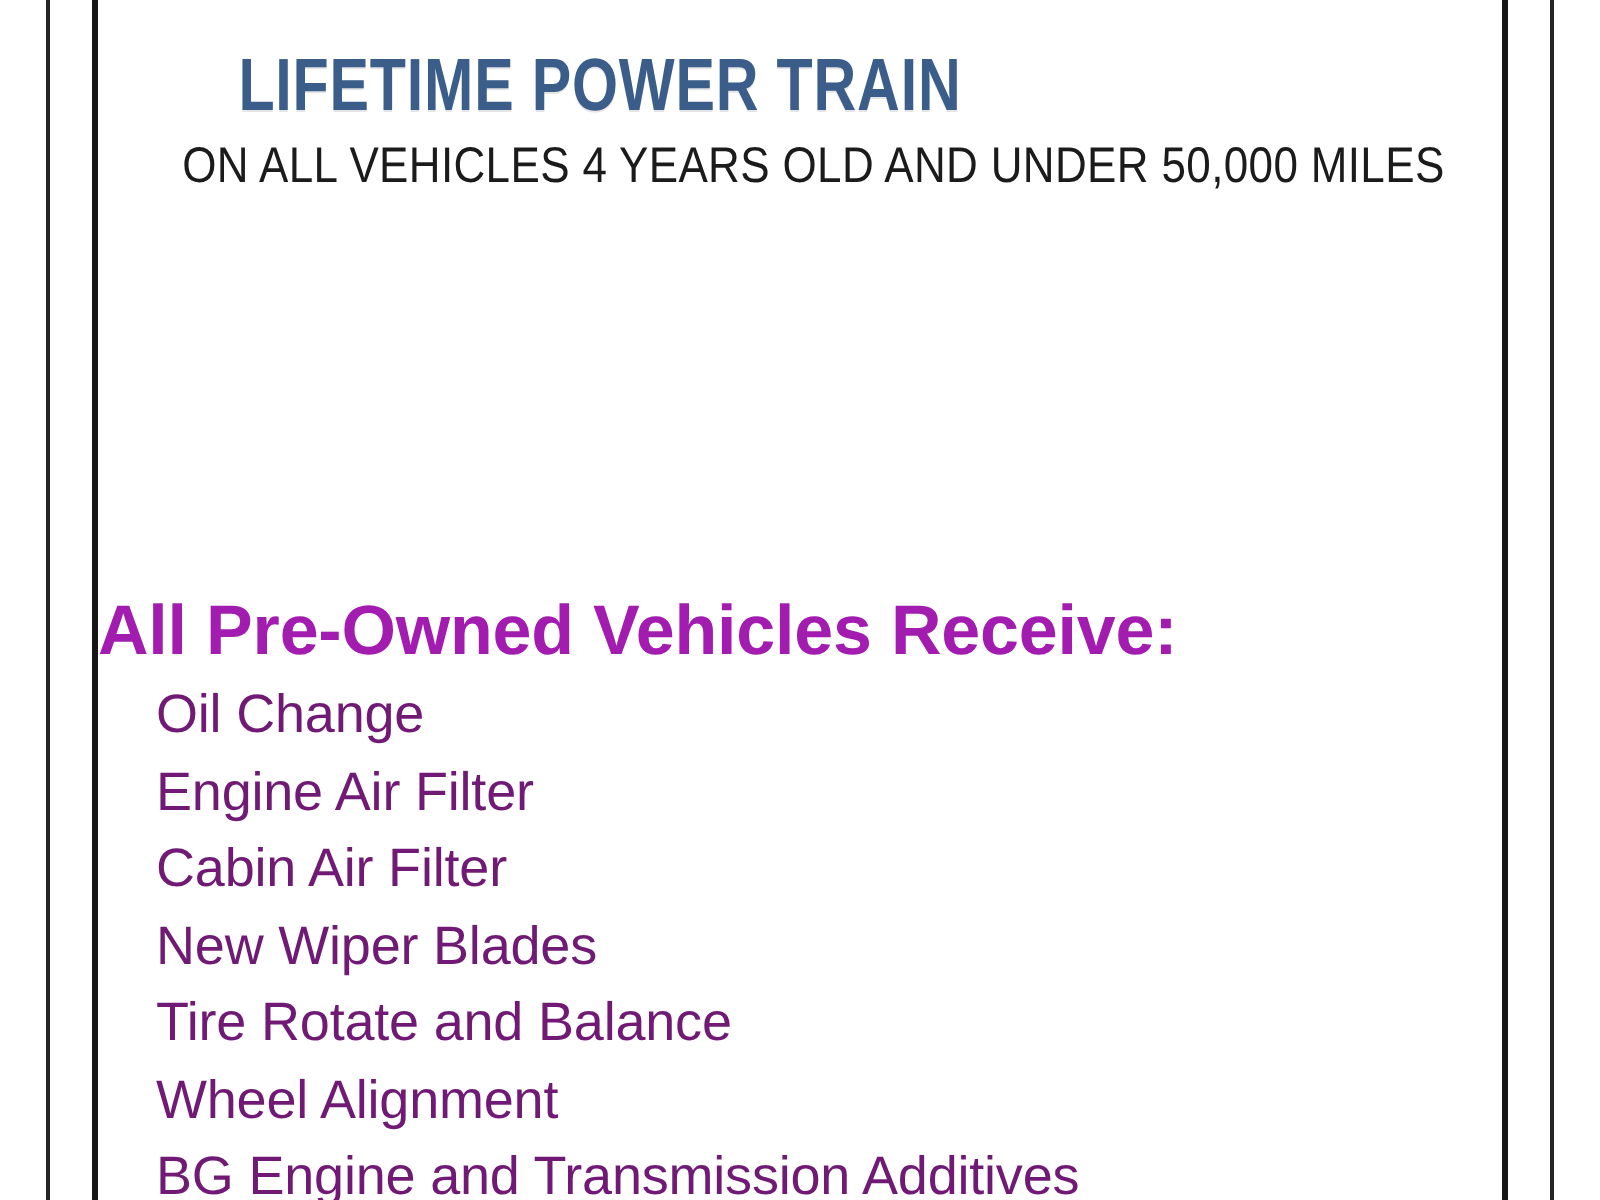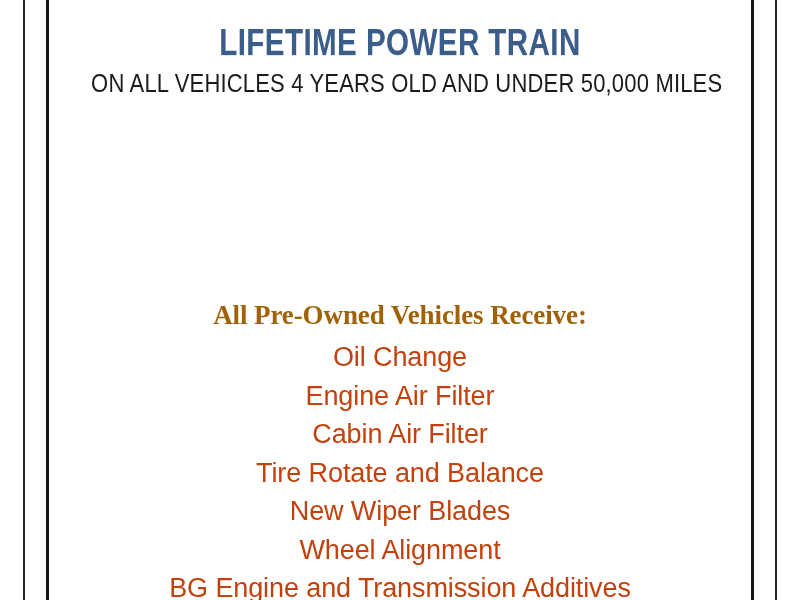--- a/index.html
+++ b/index.html
@@ -35,21 +35,21 @@
   .rule-right-inner { left: 751px; width: 3px; background: #161616; }
   .rule-right-outer { left: 775px; width: 2px; background: #242424; }
 
   
   .content {
     position: absolute;
     left: 49px;
     top: 0;
     width: 702px;
     height: 600px;
-    text-align: center;
+    text-align: left;
   }
 
   
   .warranty-block {
     position: absolute;
     left: 0;
     width: 100%;
   }
   #warranty-block-0 { top: 22px; }
   #warranty-block-1 { top: 139px; }
@@ -82,44 +82,45 @@
 
   
   #services-section {
     position: absolute;
     left: 0;
     top: 299px;
     width: 100%;
   }
 
   .services-heading {
-    font-family: Liberation Serif, serif;
+    font-family: Liberation Sans, sans-serif;
     font-weight: 700;
-    font-size: 27px;
+    font-size: 35px;
     line-height: 33px;
-    color: #a16207;
+    color: #a21caf;
     letter-spacing: -0.1px;
     white-space: nowrap;
   }
 
   .services-list {
     list-style: none;
     margin: 0;
     padding: 0;
     margin-top: 6px;
   }
 
   .services-list li {
     font-family: "Liberation Sans", sans-serif;
     font-weight: 400;
     font-size: 27px;
     line-height: 38.5px;
-    color: #c2410c;
+    color: #701a75;
     letter-spacing: -0.1px;
     white-space: nowrap;
+    margin-left: 29px;
   }
 </style>
 </head>
 <body>
 
 <div id="flyer">
 
   <div class="frame-rule rule-left-outer"></div>
   <div class="frame-rule rule-left-inner"></div>
   <div class="frame-rule rule-right-inner"></div>
@@ -132,21 +133,21 @@
       <div class="warranty-subtitle">ON ALL VEHICLES 4 YEARS OLD AND UNDER 50,000 MILES</div>
     </div>
 
 
     <div id="services-section">
       <div class="services-heading">All Pre-Owned Vehicles Receive:</div>
       <ul class="services-list" id="services-list">
         <li>Oil Change</li>
         <li>Engine Air Filter</li>
         <li>Cabin Air Filter</li>
+        <li>New Wiper Blades</li>
         <li>Tire Rotate and Balance</li>
-        <li>New Wiper Blades</li>
         <li>Wheel Alignment</li>
         <li>BG Engine and Transmission Additives</li>
       </ul>
     </div>
 
   </div>
 </div>
 
 </body></html>

